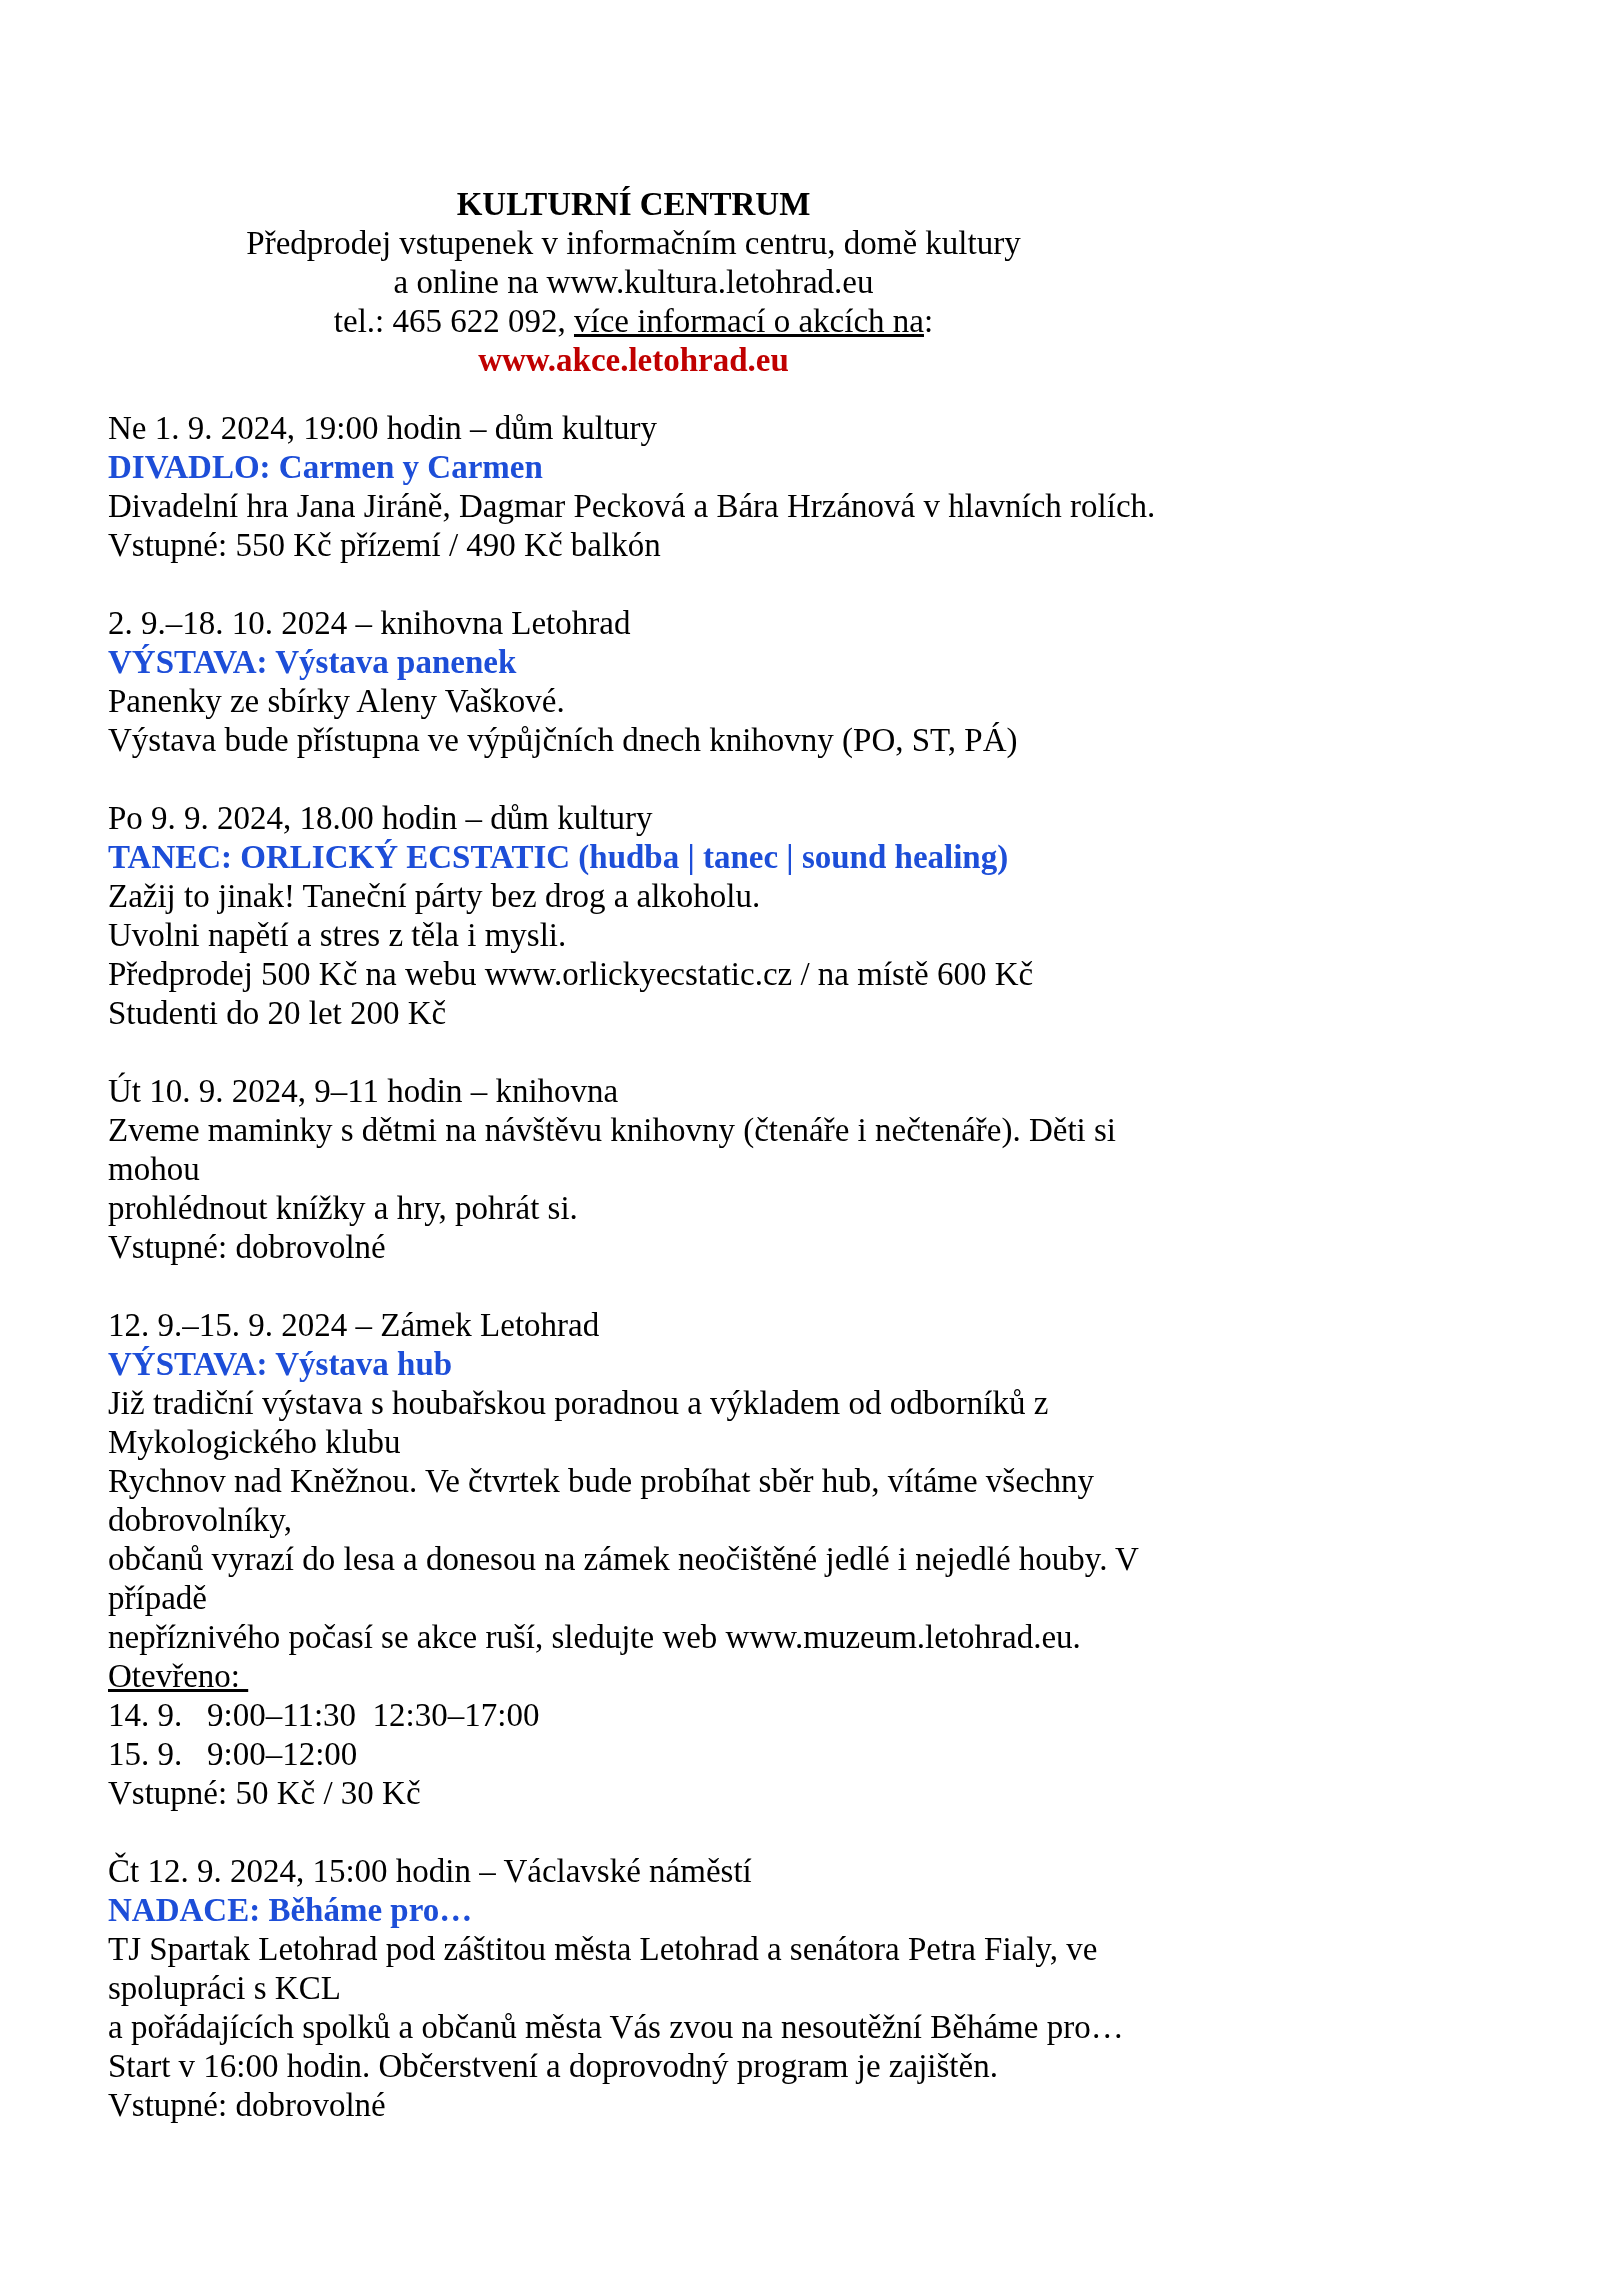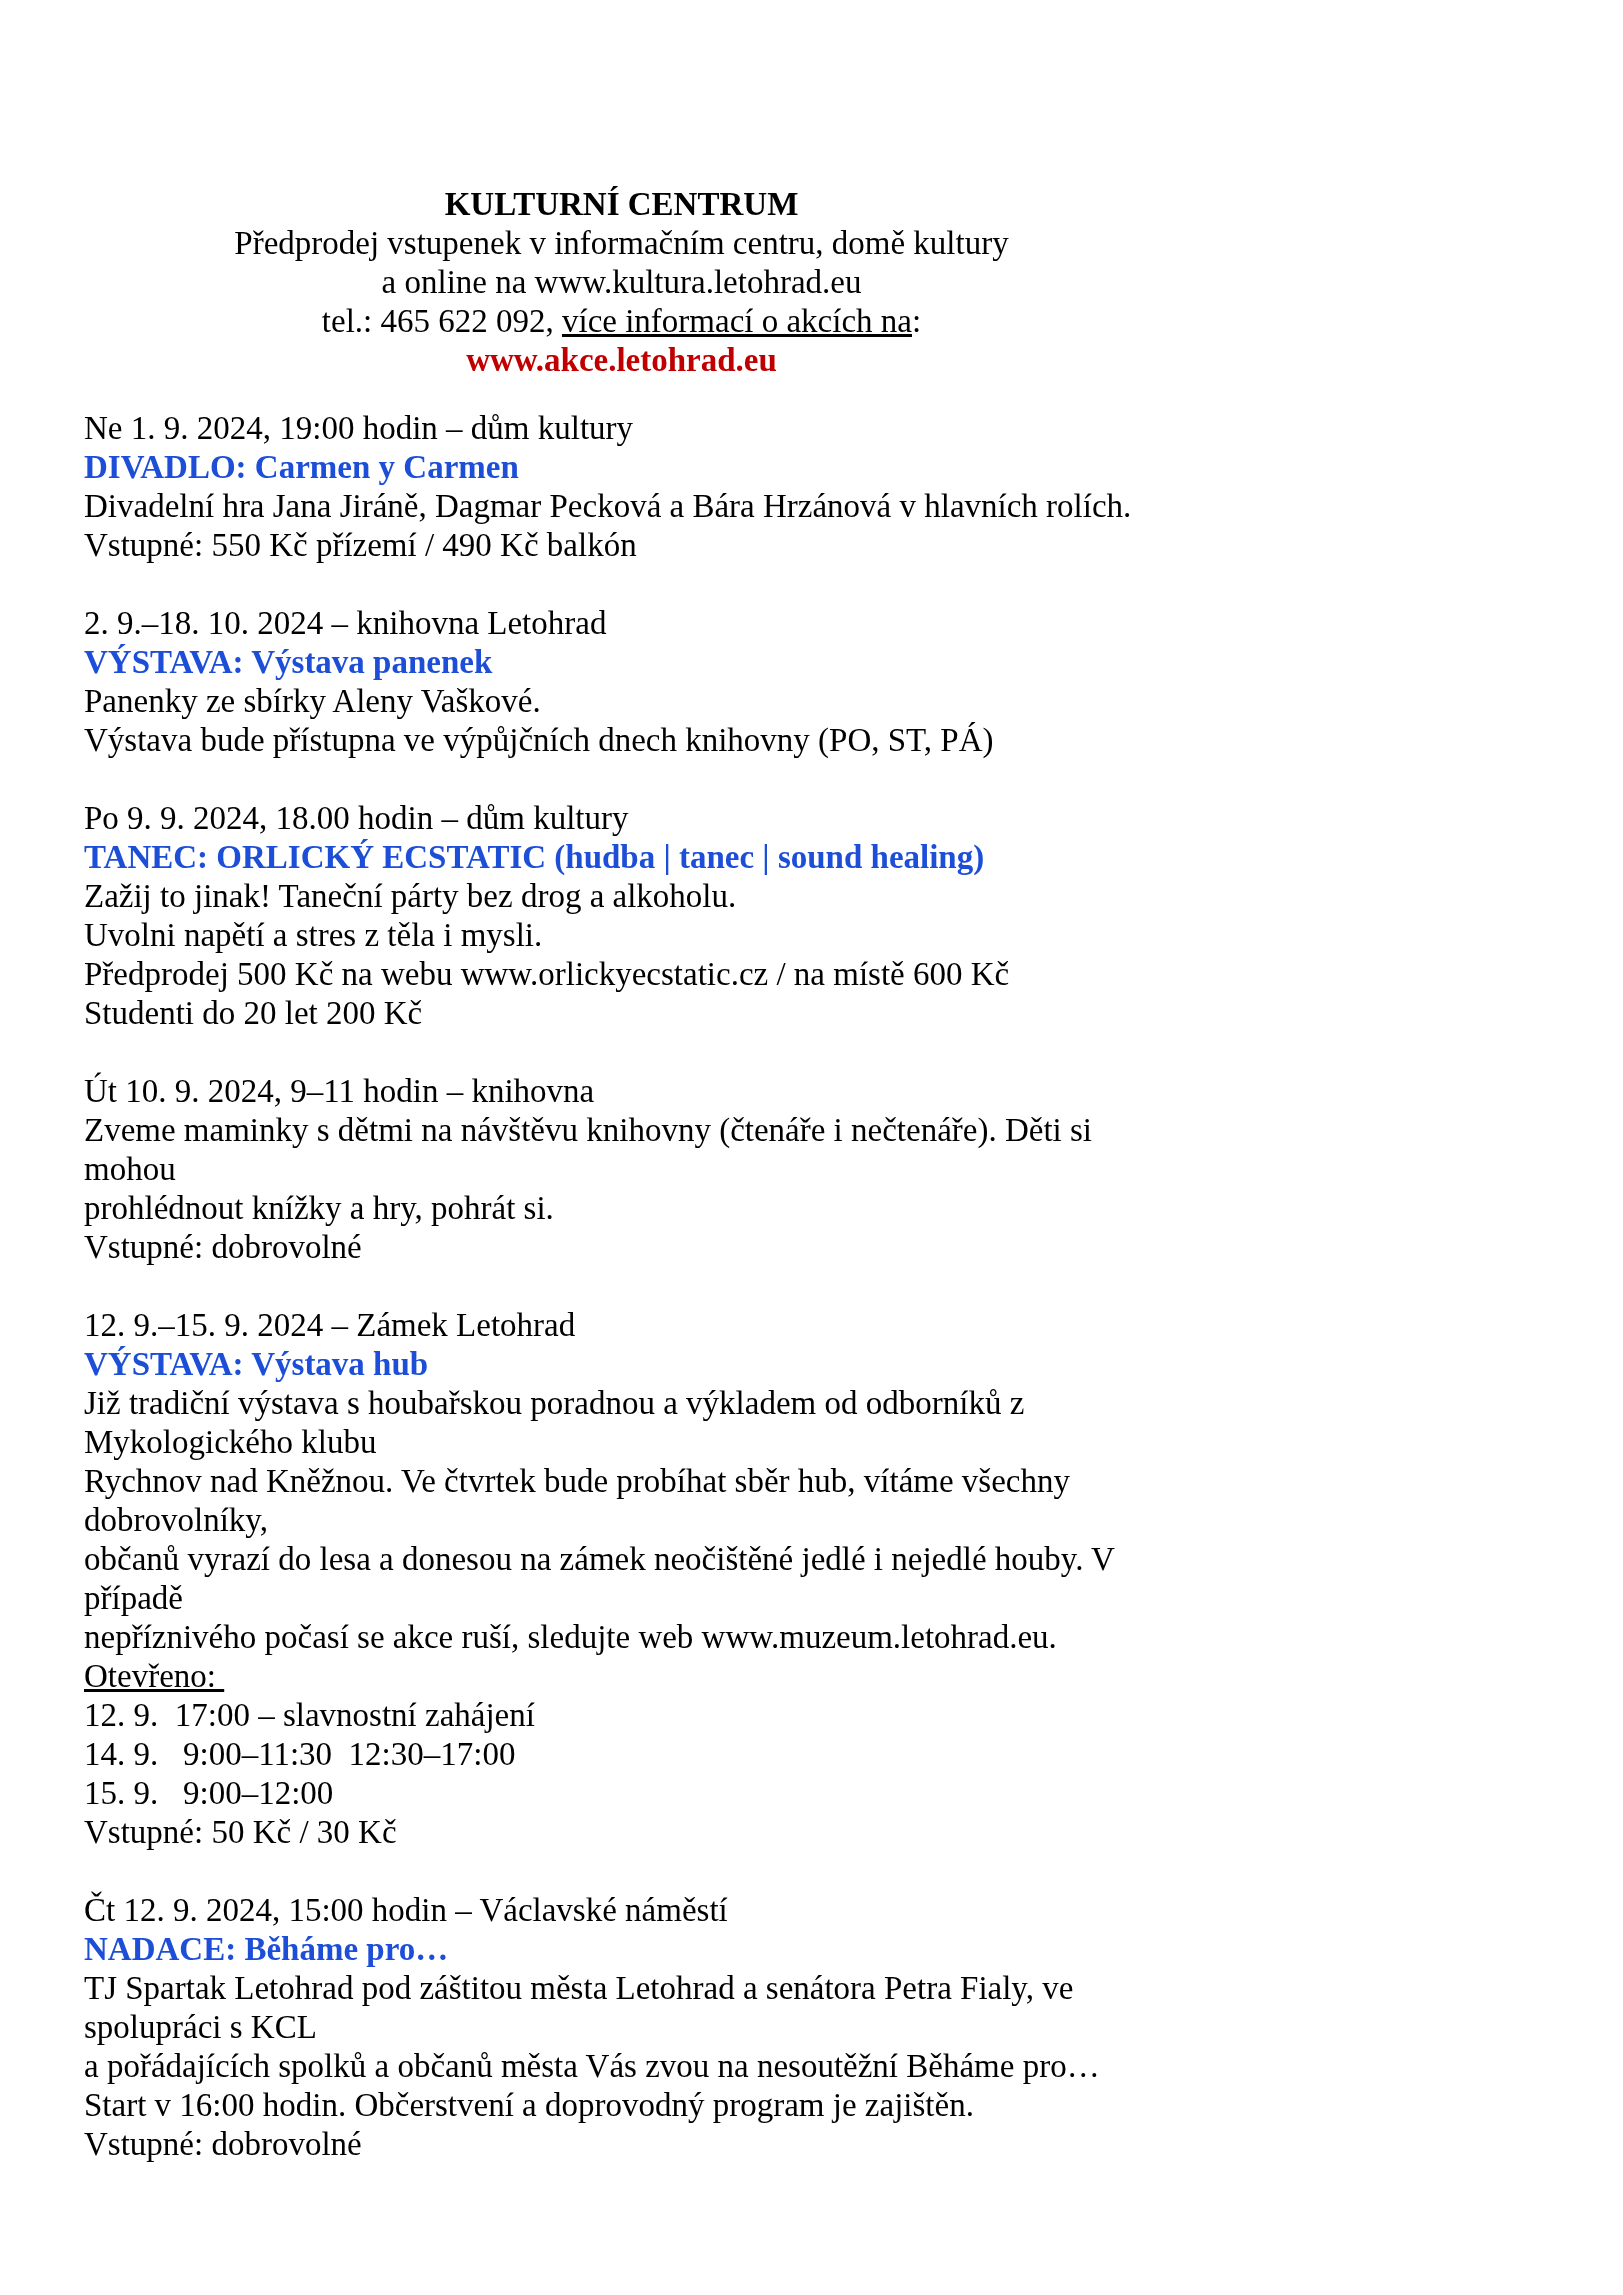--- a/index.html
+++ b/index.html
@@ -6,21 +6,21 @@
     margin: 0;
     padding: 0;
     background: #ffffff;
   }
   .page {
     position: relative;
     width: 1349px;
     height: 2295px;
     box-sizing: border-box;
     background: #ffffff;
-    padding: 185px 190px 0 84px;
+    padding: 185px 190px 0 108px;
     font-family: "Liberation Serif", "DejaVu Serif", serif;
     font-size: 33px;
     line-height: 39px;
     color: #000000;
     border-radius: 17px;
   }
   .header {
     text-align: center;
     margin-bottom: 29.4px;
   }
@@ -77,21 +77,20 @@
         <div class="line">Vstupné: dobrovolné</div>
       </div>
       <div class="event">
         <div class="line">12. 9.–15. 9. 2024 – Zámek Letohrad</div>
         <div class="line title">VÝSTAVA: Výstava hub</div>
         <div class="line">Již tradiční výstava s houbařskou poradnou a výkladem od odborníků z Mykologického klubu</div>
         <div class="line">Rychnov nad Kněžnou. Ve čtvrtek bude probíhat sběr hub, vítáme všechny dobrovolníky,</div>
         <div class="line">občanů vyrazí do lesa a donesou na zámek neočištěné jedlé i nejedlé houby. V případě</div>
         <div class="line">nepříznivého počasí se akce ruší, sledujte web www.muzeum.letohrad.eu.</div>
         <div class="line u">Otevřeno: </div>
-        <div class="line">12. 9.  17:00 – slavnostní zahájení</div>
         <div class="line">14. 9.   9:00–11:30  12:30–17:00</div>
         <div class="line">15. 9.   9:00–12:00</div>
         <div class="line">Vstupné: 50 Kč / 30 Kč</div>
       </div>
       <div class="event">
         <div class="line">Čt 12. 9. 2024, 15:00 hodin – Václavské náměstí</div>
         <div class="line title">NADACE: Běháme pro…</div>
         <div class="line">TJ Spartak Letohrad pod záštitou města Letohrad a senátora Petra Fialy, ve spolupráci s KCL</div>
         <div class="line">a pořádajících spolků a občanů města Vás zvou na nesoutěžní Běháme pro…</div>
         <div class="line">Start v 16:00 hodin. Občerstvení a doprovodný program je zajištěn.</div>

